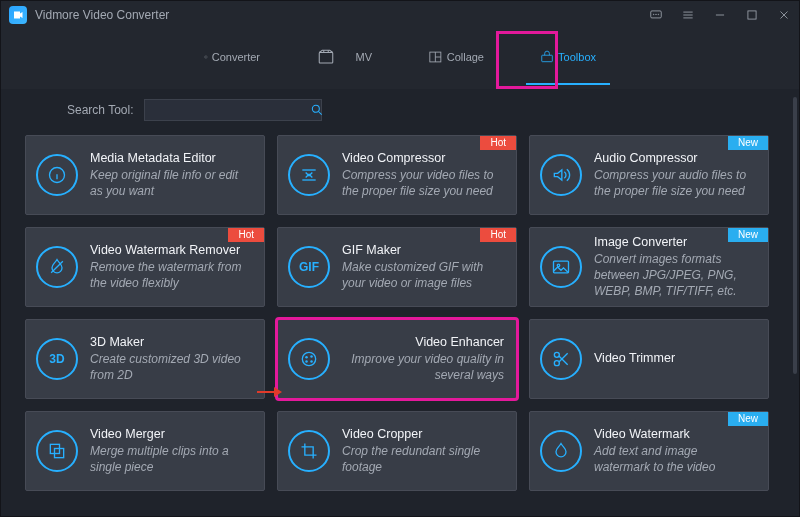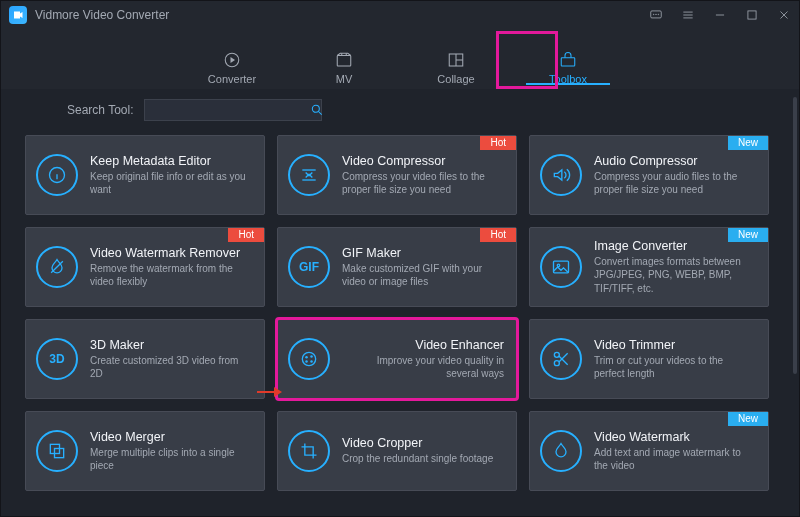--- a/index.html
+++ b/index.html
@@ -59,21 +59,21 @@
   
   .topnav{
     height:60px;
     background:var(--panel-dark);
     display:flex;align-items:flex-start;justify-content:center;
     gap:56px;
     position:relative;
   }
   .tab{
     width:56px;height:56px;
-    display:flex;flex-direction:column;align-items:center;justify-content:flex-end;
+    display:flex;flex-direction:row;align-items:center;justify-content:space-between;
     gap:4px;
     color:var(--muted);
     font-size:11px;
     box-sizing:border-box;
   }
   .tab svg{width:20px;height:18px;stroke:currentColor;fill:none;stroke-width:1.4;}
   .tab.active{color:var(--accent);}
   .tab.active .underline{
     position:absolute;bottom:0;height:2px;width:84px;background:var(--accent);
   }
@@ -141,21 +141,21 @@
     width:38px;height:38px;border-radius:50%;
     border:2px solid var(--accent);
     display:flex;align-items:center;justify-content:center;
     color:var(--accent);
     flex:0 0 auto;
   }
   .card .icon-ring svg{width:20px;height:20px;stroke:currentColor;fill:none;stroke-width:1.6;}
   .card .icon-ring .txt{font-weight:600;font-size:12px;color:var(--accent);}
   .card .txts{flex:1 1 auto;min-width:0;}
   .card .ttl{font-size:12.5px;color:#f2f4f8;margin-bottom:2px;}
-  .card .desc{font-size:10px;color:var(--muted);line-height:1.35;}
+  .card .desc{font-size:12px;color:var(--muted);line-height:1.35;font-style:italic;}
   .badge{
     position:absolute;top:0;right:0;
     font-size:10px;color:#fff;
     padding:1px 10px 2px;
   }
   .badge.hot{background:var(--hot);}
   .badge.new{background:var(--new);}
   .card.highlight{outline:3px solid var(--pink);outline-offset:-1px;text-align:right;}
 
   
@@ -280,21 +280,21 @@
       <div class="grid" id="tool-grid">
           <div class="card">
             <div class="icon-ring">
               <svg viewBox="0 0 24 24">
                 <circle cx="12" cy="12" r="9"></circle>
                 <line x1="12" y1="8" x2="12" y2="8"></line>
                 <line x1="12" y1="11" x2="12" y2="17"></line>
               </svg>
             </div>
             <div class="txts">
-              <div class="ttl">Keep Metadata Editor</div>
+              <div class="ttl">Media Metadata Editor</div>
               <div class="desc">Keep original file info or edit as you want</div>
             </div>
           </div>
           <div class="card">
             <div class="icon-ring">
               <svg viewBox="0 0 24 24">
                 <line x1="4" y1="6" x2="20" y2="6"></line>
                 <line x1="4" y1="18" x2="20" y2="18"></line>
                 <polyline points="8,9 12,13 16,9"></polyline>
                 <polyline points="8,15 12,11 16,15" opacity="0"></polyline>
@@ -387,21 +387,20 @@
             <div class="icon-ring">
               <svg viewBox="0 0 24 24">
                 <circle cx="7" cy="7" r="3"></circle>
                 <circle cx="7" cy="17" r="3"></circle>
                 <line x1="9.5" y1="8.5" x2="20" y2="19"></line>
                 <line x1="9.5" y1="15.5" x2="20" y2="5"></line>
               </svg>
             </div>
             <div class="txts">
               <div class="ttl">Video Trimmer</div>
-              <div class="desc">Trim or cut your videos to the perfect length</div>
             </div>
           </div>
           <div class="card">
             <div class="icon-ring">
               <svg viewBox="0 0 24 24">
                 <rect x="4" y="4" width="11" height="11"></rect>
                 <rect x="9" y="9" width="11" height="11"></rect>
               </svg>
             </div>
             <div class="txts">

